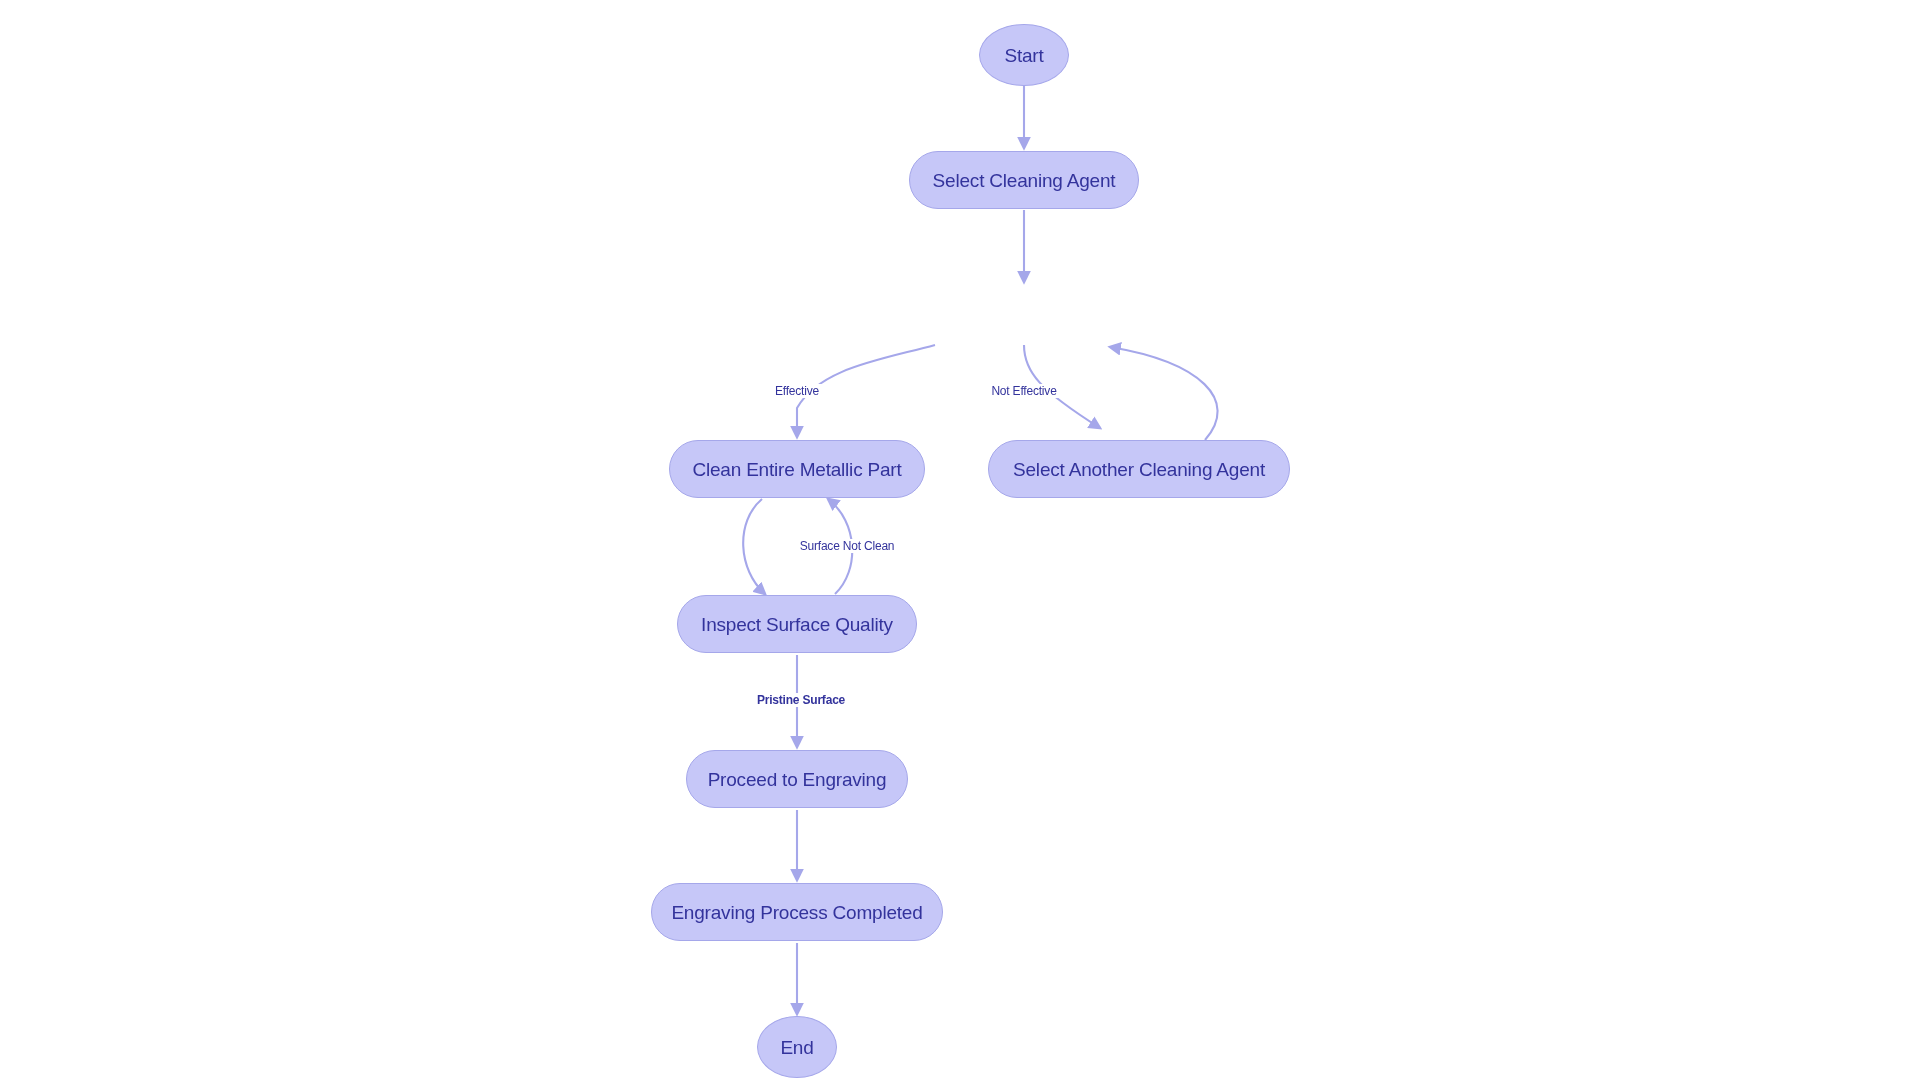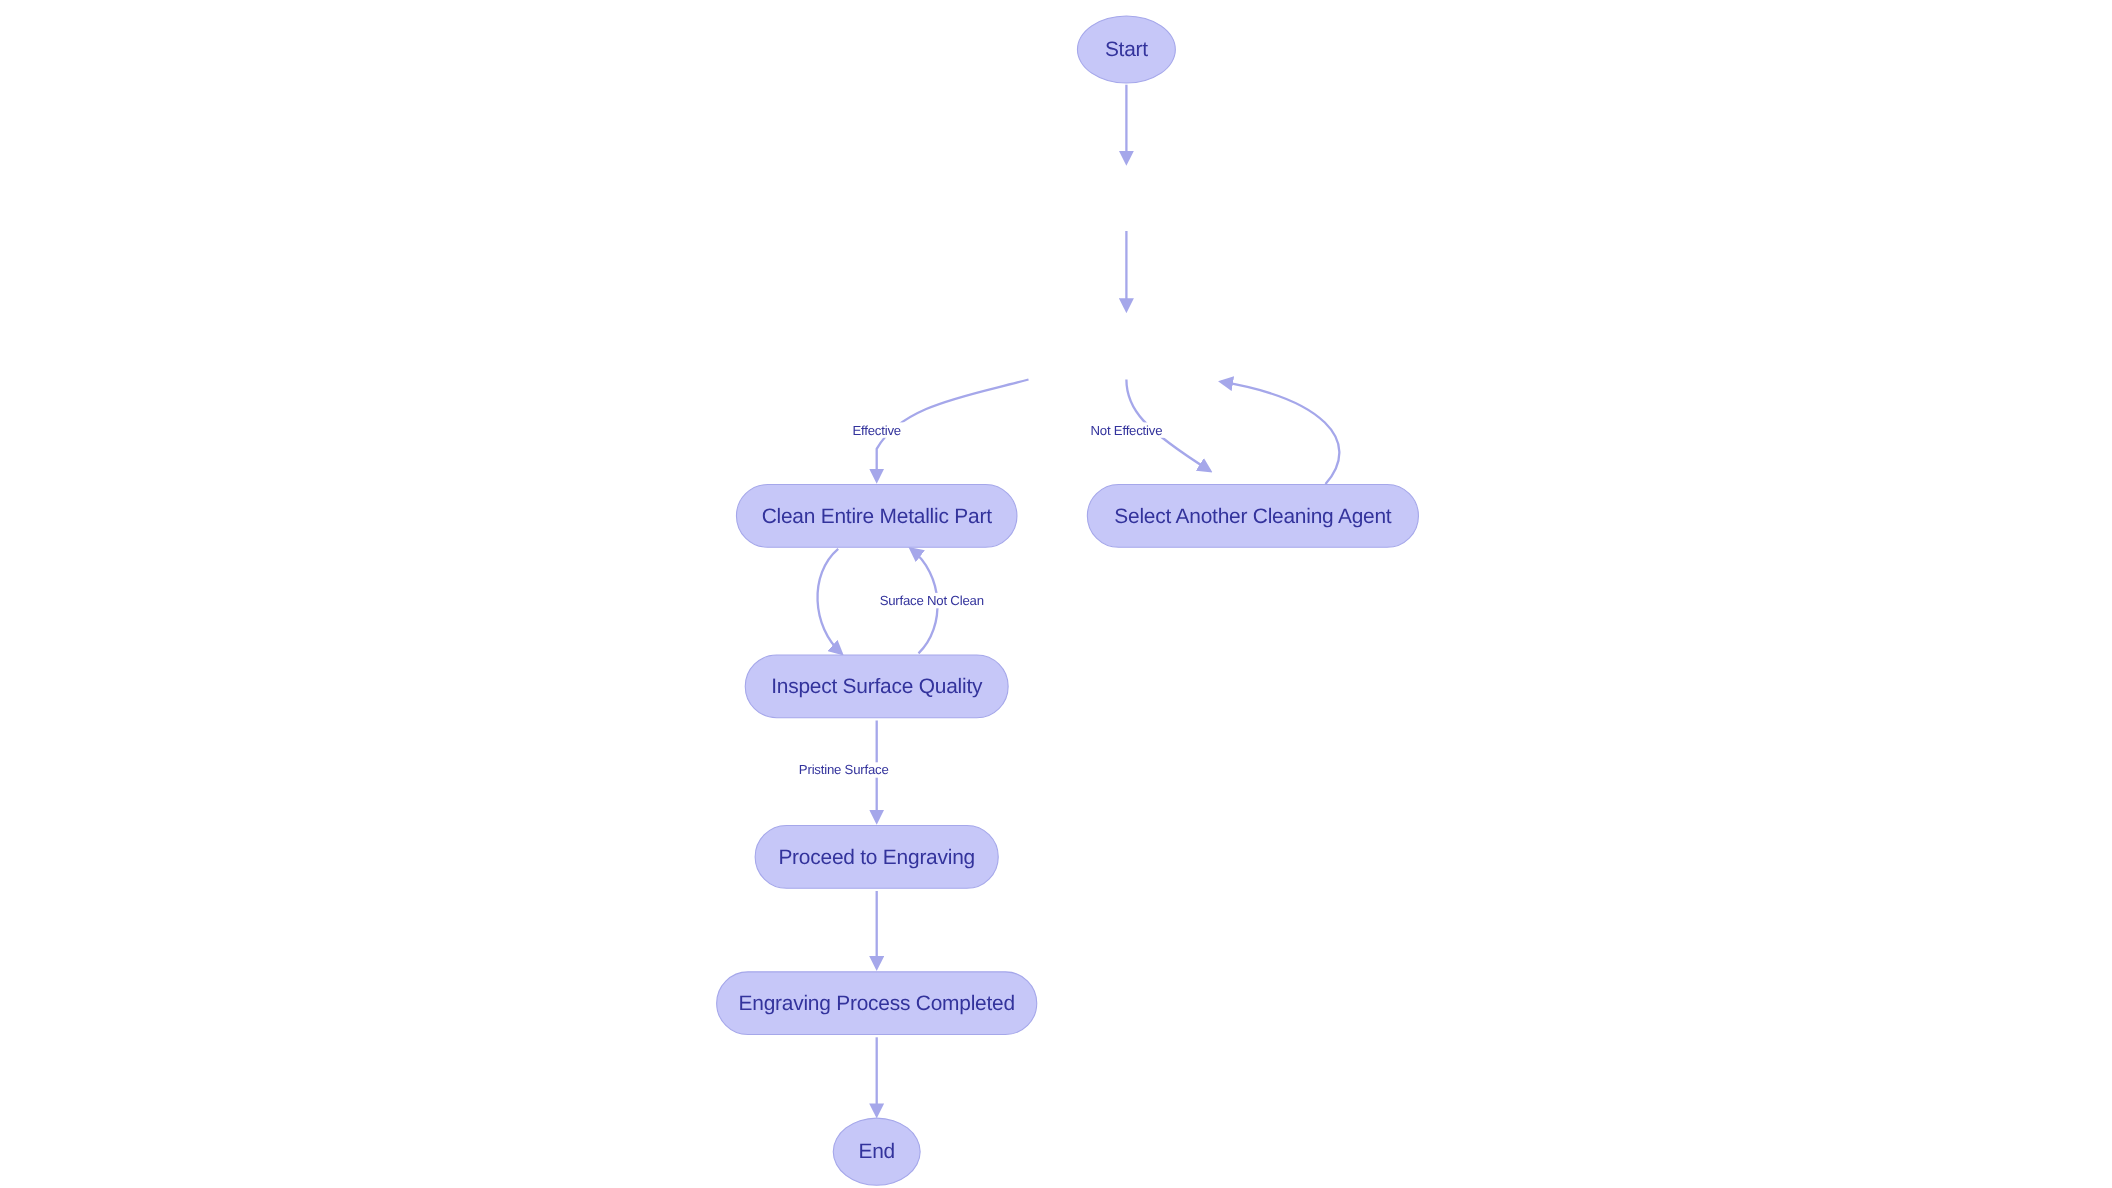--- a/index.html
+++ b/index.html
@@ -83,24 +83,27 @@
       <path d="M 1024 345 C 1024 372 1040 390 1100 428"></path>
       <path d="M 1205 440 C 1240 400 1200 362 1110 347"></path>
       <path d="M 762 499 C 735 522 738 570 765 594"></path>
       <path d="M 835 594 C 860 570 858 522 828 499"></path>
       <path d="M 797 655 L 797 747"></path>
       <path d="M 797 810 L 797 880"></path>
       <path d="M 797 943 L 797 1014"></path>
     </g>
   </svg>
 
-  <div class="node ellipse" style="left:979px; top:14px; width:90px; height:62px;">
+  <div class="node ellipse" style="left:979px; top:24px; width:90px; height:62px;">
     <span>Start</span>
   </div>
 
+  <div class="node pill" style="left:909px; top:151px; width:230px; height:58px;">
+    <span>Select Cleaning Agent</span>
+  </div>
 
 
   <div class="node pill" style="left:988px; top:440px; width:302px; height:58px;">
     <span>Select Another Cleaning Agent</span>
   </div>
 
   <div class="node pill" style="left:669px; top:440px; width:256px; height:58px;">
     <span>Clean Entire Metallic Part</span>
   </div>
 
@@ -119,15 +122,15 @@
   <div class="node ellipse" style="left:757px; top:1016px; width:80px; height:62px;">
     <span>End</span>
   </div>
 
   <div class="edge-label" style="left:797px; top:391px;">Effective</div>
 
   <div class="edge-label" style="left:1024px; top:391px;">Not Effective</div>
 
   <div class="edge-label" style="left:847px; top:546px;text-align:center;">Surface Not Clean</div>
 
-  <div class="edge-label" style="left:767px; top:700px;">Pristine Surface</div>
+  <div class="edge-label" style="left:801px; top:700px;font-weight:bold;">Pristine Surface</div>
 
 </div>
 
 </body></html>

